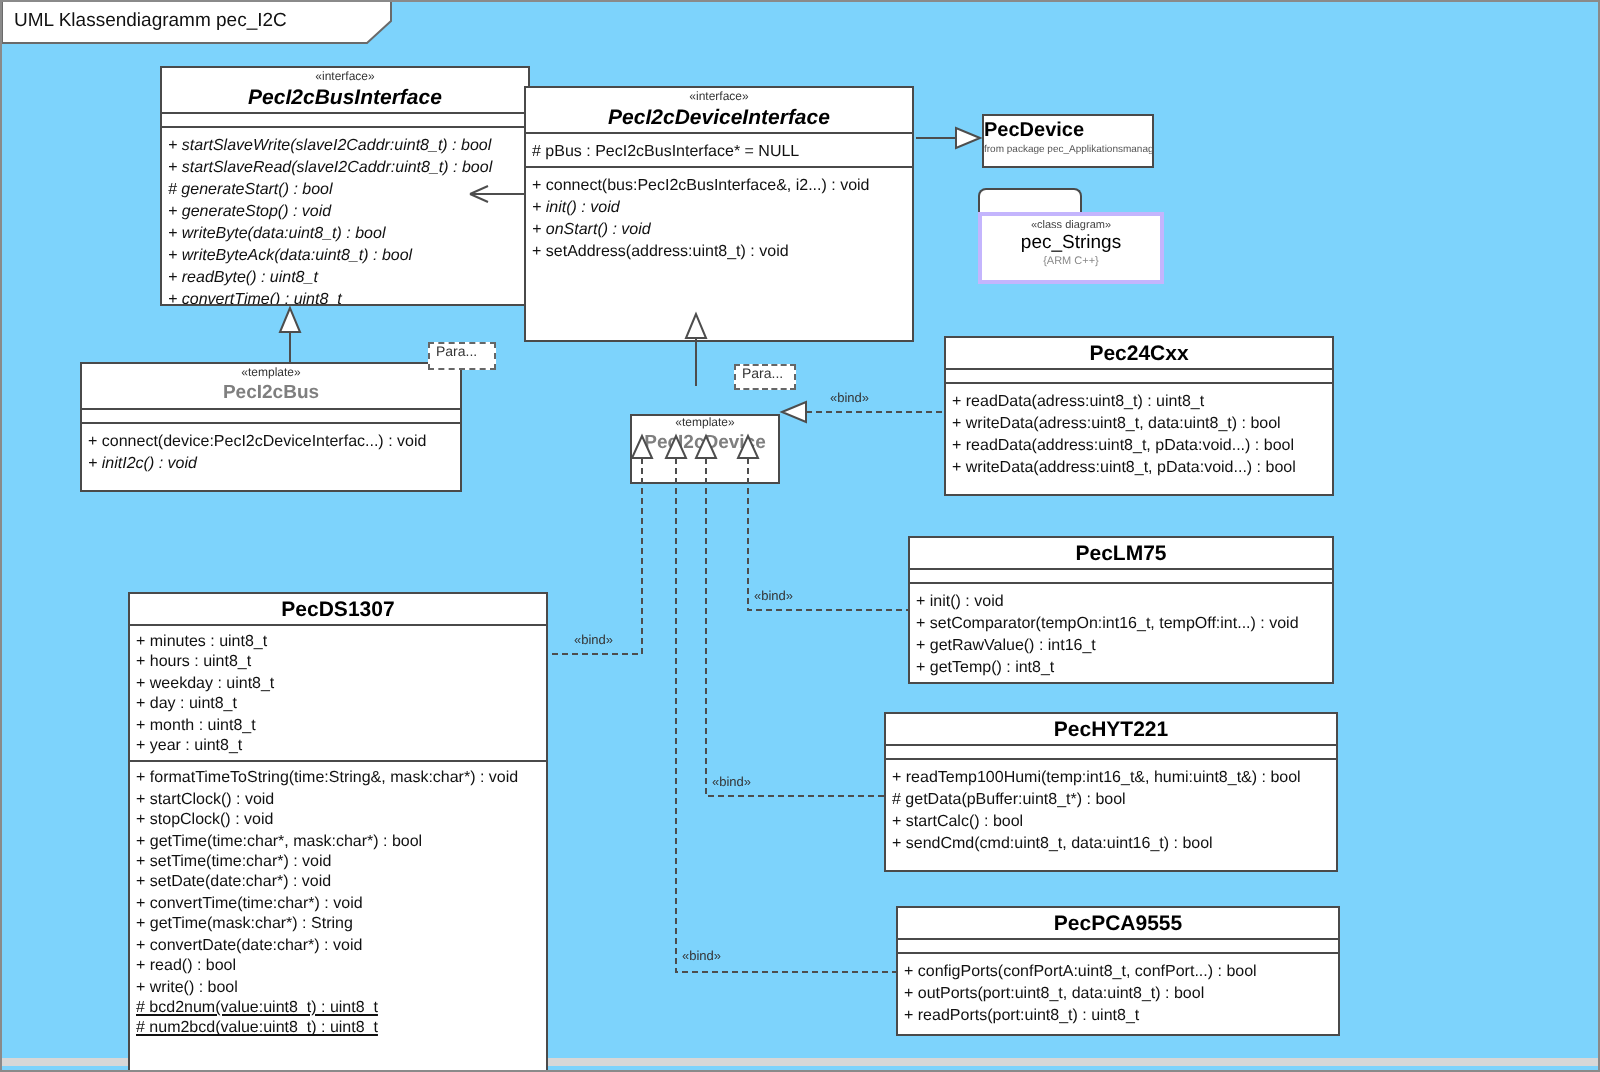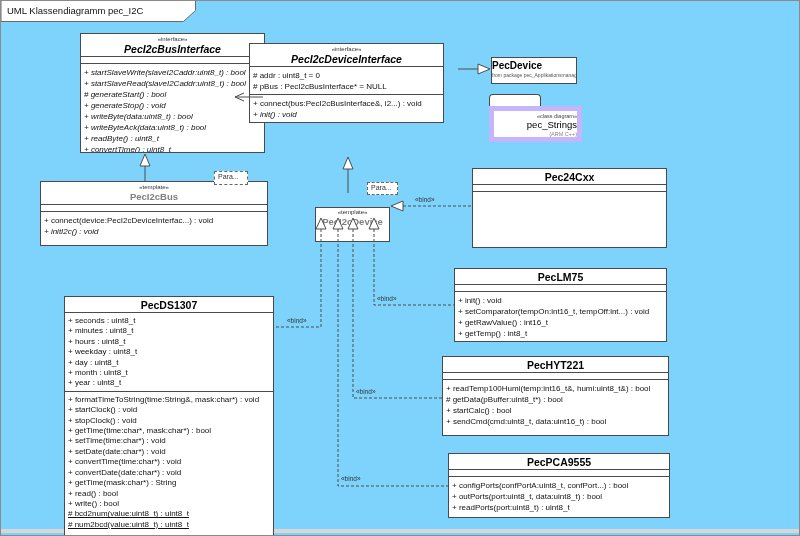--- a/index.html
+++ b/index.html
@@ -24,34 +24,34 @@
   .member.un { text-decoration:underline; }
   #cls-ds1307 .member { line-height:10.4px; }
 
   
   #cls-pecdevice { position:absolute; left:490px; top:56px; width:86px; height:27px; background:#fff; border:1px solid #4a4a4a; box-sizing:border-box; text-align:left; z-index:3; }
   #cls-pecdevice .cname { font-size:10px; line-height:12px; margin-top:2px; }
   #cls-pecdevice .subnote { font-size:5px; color:#555; line-height:6px; white-space:nowrap; overflow:hidden; }
 
   
   .pkg-tab { position:absolute; left:488px; top:93px; width:52px; height:13px; background:#fff; border:1px solid #4a4a4a; border-bottom:none; border-radius:4px 4px 0 0; box-sizing:border-box; z-index:2; }
-  .pkg-body { position:absolute; left:488px; top:105px; width:93px; height:36px; background:#fff; border:5px solid #c4b5fd; box-sizing:border-box; text-align:right; z-index:3; }
+  .pkg-body { position:absolute; left:488px; top:105px; width:93px; height:36px; background:#fff; border:2px solid #c4b5fd; box-sizing:border-box; text-align:center; z-index:3; }
   .pkg-stereo { font-size:5.5px; color:#444; margin-top:2px; line-height:6px; }
   .pkg-name { font-size:9.5px; color:#000; line-height:12px; }
   .pkg-tag { font-size:5.5px; color:#888; line-height:7px; }
 
   
   .param-box { position:absolute; background:#fff; border:1px dashed #666; box-sizing:border-box; font-size:7px; color:#333; padding:1px 3px; z-index:6; white-space:nowrap; overflow:hidden; }
   #param-i2cbus { left:213px; top:170px; width:34px; height:14px; }
   #param-i2cdevice { left:366px; top:181px; width:31px; height:13px; }
 
   
   #cls-businterface { left:47px; top:32px; width:185px; height:120px;margin-left:32px; }
-  #cls-deviceinterface { left:248px; top:42px; width:195px; height:80px; }
-  #cls-i2cbus { left:39px; top:180px; width:228px; height:65px; }
+  #cls-deviceinterface { left:261px; top:42px; width:195px; height:128px; }
+  #cls-i2cbus { left:39px; top:180px; width:191px; height:65px; }
   #cls-i2cdevice { left:314px; top:206px; width:75px; height:35px; }
   #cls-i2cdevice .hdr { border-bottom:none; padding-top:1px; }
   #cls-24cxx { left:471px; top:167px; width:195px; height:80px; }
   #cls-lm75 { left:453px; top:267px; width:213px; height:74px; }
   #cls-hyt221 { left:441px; top:355px; width:227px; height:80px; }
   #cls-pca9555 { left:447px; top:452px; width:222px; height:65px; }
   #cls-ds1307 { left:63px; top:278px; width:210px; height:247px;margin-top:17px; }
 
   
   #connectors { position:absolute; left:0; top:0; width:800px; height:536px; z-index:4; pointer-events:none; }
@@ -93,21 +93,20 @@
         <div class="member it">+ convertTime() : uint8_t</div>
       </div>
   </div>
 
   <div class="uml-class iface" id="cls-deviceinterface">
     <div class="hdr">
       <div class="stereo">«interface»</div>
       <div class="cname">PecI2cDeviceInterface</div>
     </div>
     <div class="attrs">
-        <div class="member"># addr : uint8_t = 0</div>
         <div class="member"># pBus : PecI2cBusInterface* = NULL</div>
       </div>
     <div class="ops">
         <div class="member">+ connect(bus:PecI2cBusInterface&amp;, i2...) : void</div>
         <div class="member it">+ init() : void</div>
         <div class="member it">+ onStart() : void</div>
         <div class="member">+ setAddress(address:uint8_t) : void</div>
       </div>
   </div>
 
@@ -142,20 +141,26 @@
       <div class="cname">PecI2cDevice</div>
     </div>
   </div>
   <div class="param-box" id="param-i2cdevice">Para...</div>
 
   <div class="uml-class" id="cls-24cxx">
     <div class="hdr">
       <div class="cname">Pec24Cxx</div>
     </div>
     <div class="attrs empty"></div>
+    <div class="ops">
+        <div class="member">+ readData(adress:uint8_t) : uint8_t</div>
+        <div class="member">+ writeData(adress:uint8_t, data:uint8_t) : bool</div>
+        <div class="member">+ readData(address:uint8_t, pData:void...) : bool</div>
+        <div class="member">+ writeData(address:uint8_t, pData:void...) : bool</div>
+      </div>
   </div>
 
   <div class="uml-class" id="cls-lm75">
     <div class="hdr">
       <div class="cname">PecLM75</div>
     </div>
     <div class="attrs empty"></div>
     <div class="ops">
         <div class="member">+ init() : void</div>
         <div class="member">+ setComparator(tempOn:int16_t, tempOff:int...) : void</div>
@@ -187,38 +192,37 @@
         <div class="member">+ outPorts(port:uint8_t, data:uint8_t) : bool</div>
         <div class="member">+ readPorts(port:uint8_t) : uint8_t</div>
       </div>
   </div>
 
   <div class="uml-class" id="cls-ds1307">
     <div class="hdr">
       <div class="cname">PecDS1307</div>
     </div>
     <div class="attrs">
-        <div class="member">+ seconds : uint8_t</div>
         <div class="member">+ minutes : uint8_t</div>
         <div class="member">+ hours : uint8_t</div>
         <div class="member">+ weekday : uint8_t</div>
         <div class="member">+ day : uint8_t</div>
         <div class="member">+ month : uint8_t</div>
         <div class="member">+ year : uint8_t</div>
       </div>
     <div class="ops">
         <div class="member">+ formatTimeToString(time:String&amp;, mask:char*) : void</div>
         <div class="member">+ startClock() : void</div>
         <div class="member">+ stopClock() : void</div>
         <div class="member">+ getTime(time:char*, mask:char*) : bool</div>
         <div class="member">+ setTime(time:char*) : void</div>
         <div class="member">+ setDate(date:char*) : void</div>
         <div class="member">+ convertTime(time:char*) : void</div>
+        <div class="member">+ getTime(mask:char*) : String</div>
         <div class="member">+ convertDate(date:char*) : void</div>
-        <div class="member">+ getTime(mask:char*) : String</div>
         <div class="member">+ read() : bool</div>
         <div class="member">+ write() : bool</div>
         <div class="member un"># bcd2num(value:uint8_t) : uint8_t</div>
         <div class="member un"># num2bcd(value:uint8_t) : uint8_t</div>
       </div>
   </div>
 
   <svg id="connectors">
     <g stroke="#4d4d4d" stroke-width="1" fill="none">
 

